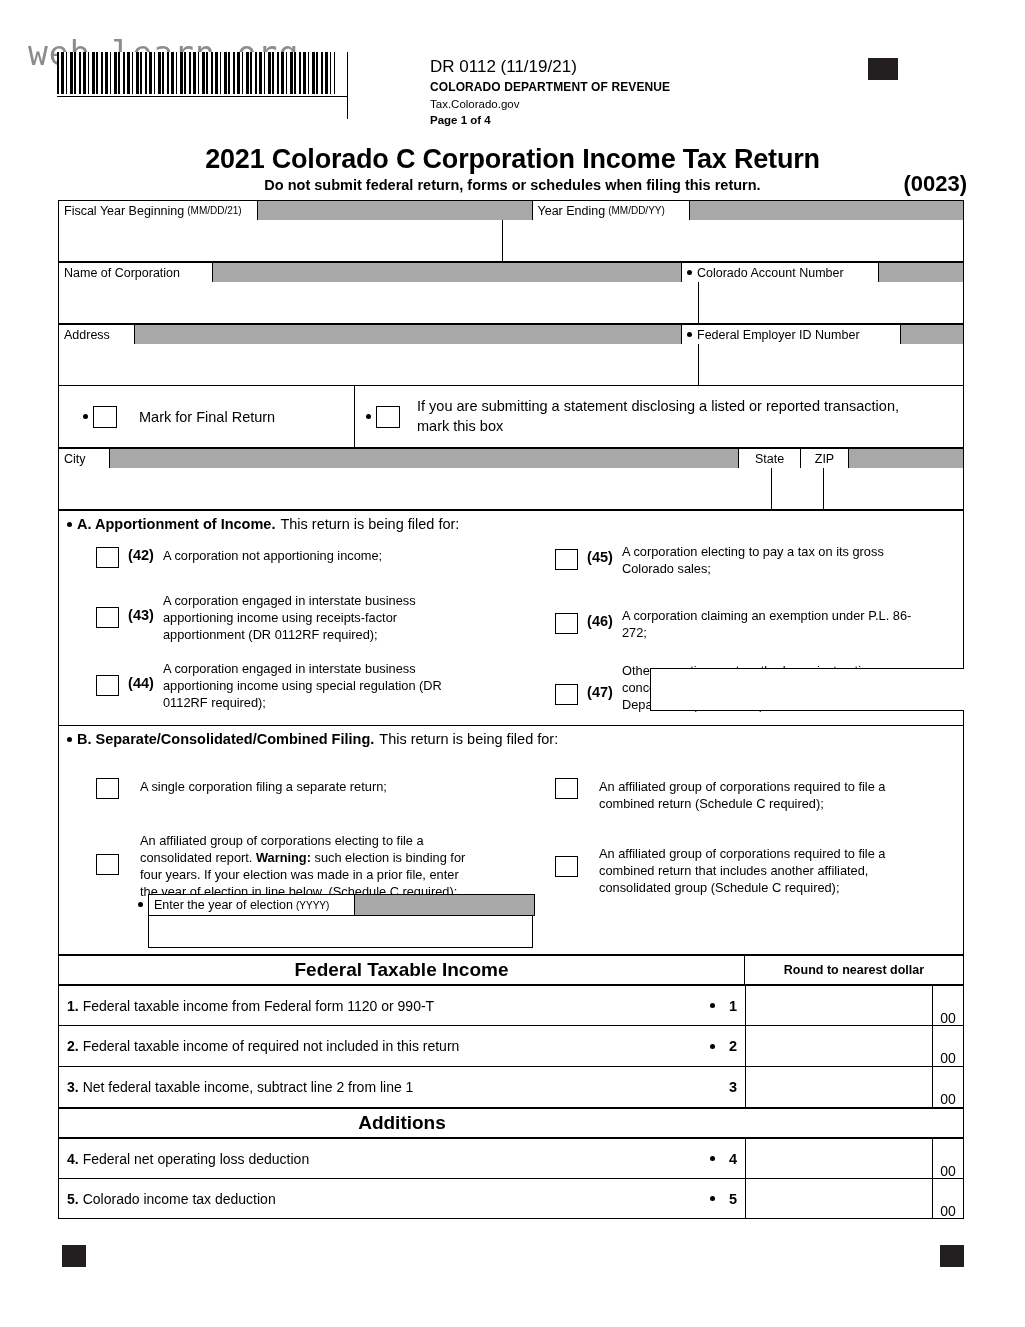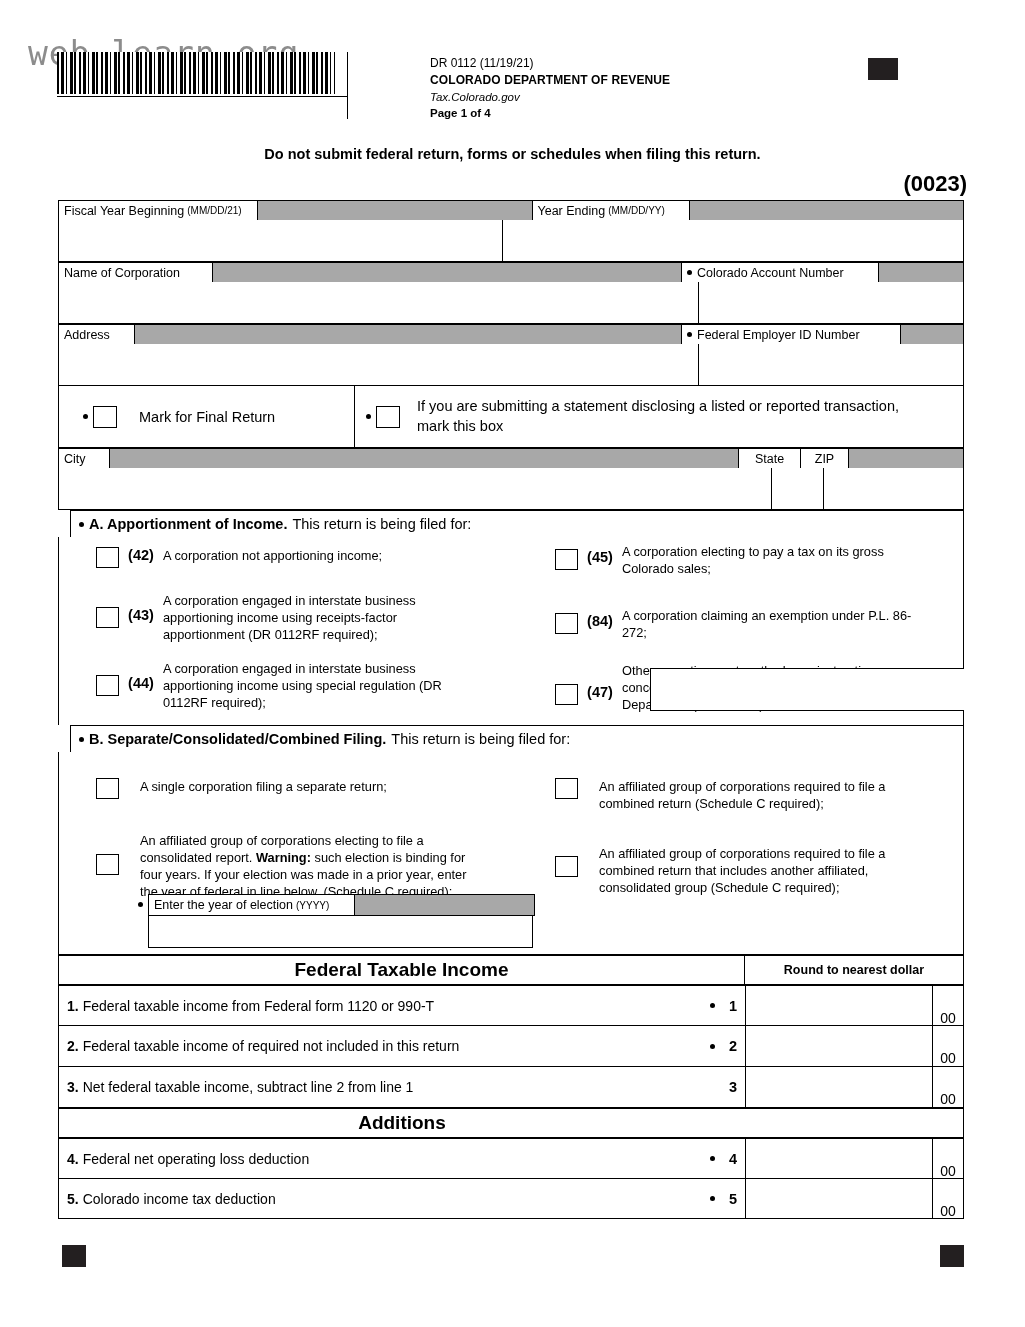--- a/index.html
+++ b/index.html
@@ -64,23 +64,23 @@
     margin-top: 2px;
   }
   #barcode-vrule {
     position: absolute;
     left: 347px; top: 52px;
     width: 0; height: 67px;
     border-left: 1.5px solid #000;
   }
 
   #agency-block { position: absolute; left: 430px; top: 55px; line-height: 1.42; }
-  #agency-block .formno { font-size: 12px; }
+  #agency-block .formno { font-size: 17px; }
   #agency-block .dept { font-size: 12px; font-weight: bold; letter-spacing: 0.1px; }
-  #agency-block .site { font-size: 11.5px; font-style: italic; }
+  #agency-block .site { font-size: 11.5px; }
   #agency-block .page { font-size: 11.5px; font-weight: bold; }
 
   
   #title-block { position: absolute; left: 0; top: 144px; width: 1025px; text-align: center; }
   #form-title { font-size: 27px; font-weight: bold; letter-spacing: -0.2px; }
   #form-subtitle { font-size: 14.5px; font-weight: bold; margin-top: 2px; }
   #form-code {
     position: absolute;
     right: 58px; top: 27px;
     font-size: 22px; font-weight: bold;
@@ -142,21 +142,20 @@
   
   .sec-head {
     border-left: 1.2px solid #000;
     border-right: 1.2px solid #000;
     border-top: 1.6px solid #000;
     box-sizing: border-box;
     padding: 5px 10px 5px 8px;
     font-size: 14.5px;
     display: flex;
     align-items: center;
-    margin-left: 12px;
   }
   .sec-head b { font-weight: bold; }
 
   .sec-body {
     border-left: 1.2px solid #000;
     border-right: 1.2px solid #000;
     box-sizing: border-box;
   }
 
   .opt-grid { display: flex; }
@@ -243,20 +242,21 @@
 
   <div id="agency-block">
     <div class="formno">DR 0112 (11/19/21)</div>
     <div class="dept">COLORADO DEPARTMENT OF REVENUE</div>
     <div class="site">Tax.Colorado.gov</div>
     <div class="page">Page 1 of 4</div>
   </div>
 </div>
 
 <div id="title-block">
+  <div id="form-title">2021 Colorado C Corporation Income Tax Return</div>
   <div id="form-subtitle">Do not submit federal return, forms or schedules when filing this return.</div>
   <div id="form-code">(0023)</div>
 </div>
 
 <div id="sheet">
 
   <div class="row">
     <div class="band">
       <div class="chip" style="width:188px">
         <span>Fiscal Year Beginning</span>
@@ -363,21 +363,21 @@
       </div>
 
       <div class="opt-col">
         <div class="opt" style="padding:6px 0 0 44px">
           <span class="cbox sm2" style="margin-top:6px"></span>
           <span class="num" style="margin-top:6px">(45)</span>
           <span class="txt" style="width:292px">A corporation electing to pay a tax on its gross Colorado sales;</span>
         </div>
         <div class="opt" style="padding:30px 0 0 44px">
           <span class="cbox sm2" style="margin-top:6px"></span>
-          <span class="num" style="margin-top:6px">(84)</span>
+          <span class="num" style="margin-top:6px">(46)</span>
           <span class="txt" style="width:292px">A corporation claiming an exemption under P.L. 86-272;</span>
         </div>
         <div class="opt" style="padding:21px 0 0 44px">
           <span class="cbox sm2" style="margin-top:22px"></span>
           <span class="num" style="margin-top:22px">(47)</span>
           <span class="txt" style="width:292px">Other apportionment method, see instructions concerning the requirement for approval by the Department (fill in below);</span>
         </div>
       </div>
     </div>
     <div style="position:absolute;left:591px;top:131px;width:314px;height:43px;border:1.2px solid #000;border-right:none;box-sizing:border-box;background:#fff"></div>
@@ -391,21 +391,21 @@
 
   <div class="sec-body" style="height:202px;position:relative">
     <div class="opt-grid">
       <div class="opt-col">
         <div class="opt" style="padding:26px 0 0 37px">
           <span class="cbox sm2"></span>
           <span class="txt" style="width:300px;padding-left:21px">A single corporation filing a separate return;</span>
         </div>
         <div class="opt" style="padding:33px 0 0 37px">
           <span class="cbox sm2" style="margin-top:22px"></span>
-          <span class="txt" style="width:330px;padding-left:21px"><span>An affiliated group of corporations electing to file a consolidated report. </span><b>Warning:</b><span> such election is binding for four years. If your election was made in a prior year, enter the year of federal in line below. (Schedule C required);</span></span>
+          <span class="txt" style="width:330px;padding-left:21px"><span>An affiliated group of corporations electing to file a consolidated report. </span><b>Warning:</b><span> such election is binding for four years. If your election was made in a prior file, enter the year of election in line below. (Schedule C required);</span></span>
         </div>
       </div>
       <div class="opt-col">
         <div class="opt" style="padding:26px 0 0 44px">
           <span class="cbox sm2"></span>
           <span class="txt" style="width:312px;padding-left:21px">An affiliated group of corporations required to file a combined return (Schedule C required);</span>
         </div>
         <div class="opt" style="padding:33px 0 0 44px">
           <span class="cbox sm2" style="margin-top:11px"></span>
           <span class="txt" style="width:312px;padding-left:21px">An affiliated group of corporations required to file a combined return that includes another affiliated, consolidated group (Schedule C required);</span>

